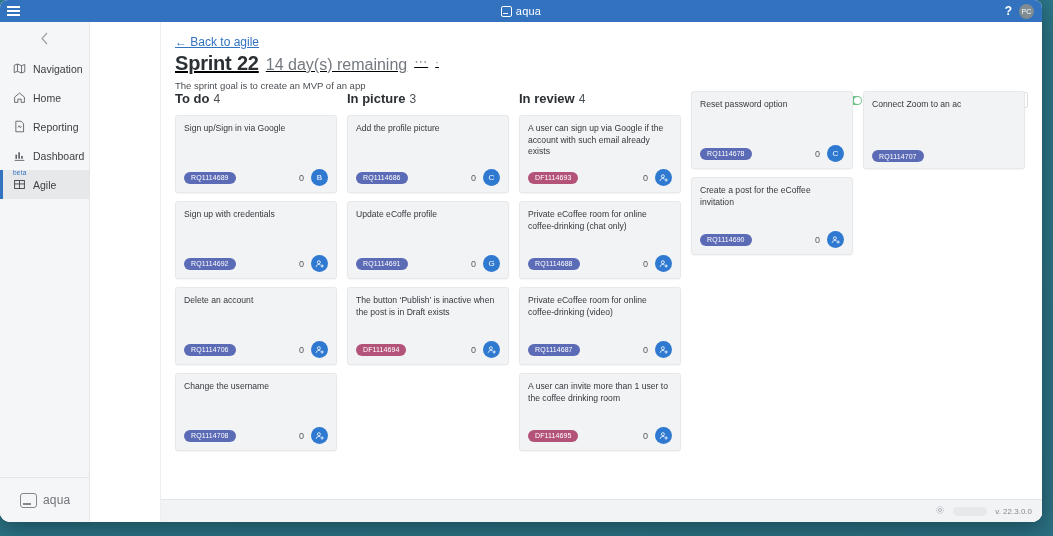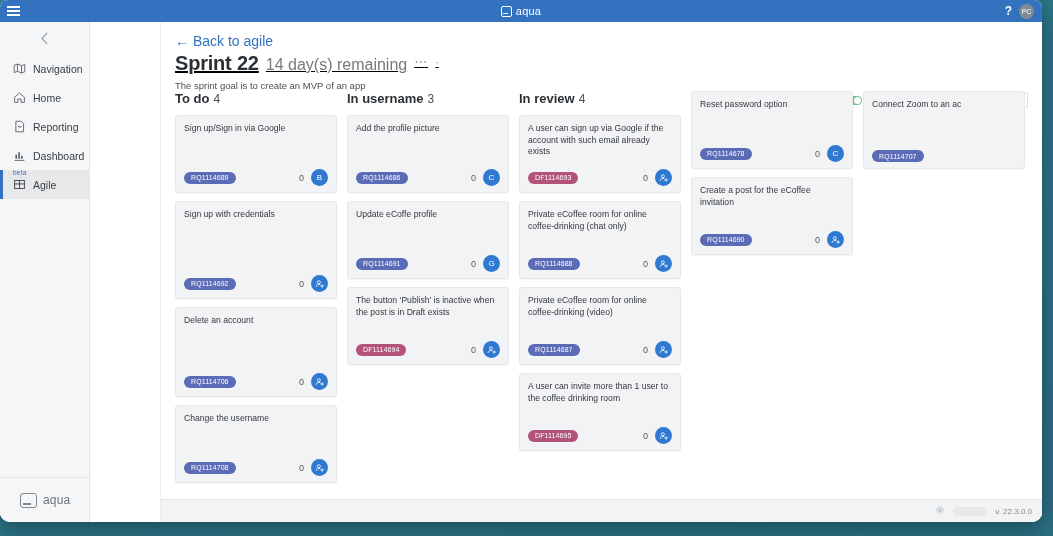--- a/index.html
+++ b/index.html
@@ -84,22 +84,22 @@
   }
   .aqua-mark::after{content:"";position:absolute;left:2px;bottom:1.5px;
     width:8px;height:1.7px;background:#83888d;}
   .aqua-word{font-size:12px;color:#6f7479;letter-spacing:.2px;}
   
   .rail{width:70px;flex:0 0 70px;background:#fff;border-right:1px solid #eceef0;}
   
   .main{flex:1;position:relative;background:#fff;display:flex;flex-direction:column;
         min-width:0;}
   .main-head{padding:10px 14px 0 14px;}
-  .back-link{color:#3272bf;font-size:14px;cursor:pointer;display:inline-block;
-             margin-bottom:3px;}
+  .back-link{color:#3272bf;font-size:12px;cursor:pointer;display:inline-block;
+             margin-bottom:3px;text-decoration:underline;}
   .title-row{display:flex;align-items:baseline;gap:7px;text-decoration:underline;}
   .sprint-title{font-size:20px;font-weight:bold;color:#2b3035;letter-spacing:-.2px;}
   .remaining{font-size:16px;color:#74797f;}
   .dots{font-size:13px;color:#8c9197;letter-spacing:1px;cursor:pointer;
         position:relative;top:-4px;}
   .dot-single{font-size:11px;color:#8c9197;cursor:pointer;position:relative;top:-4px;}
   .goal{font-size:9.5px;color:#4a4f54;margin-top:5px;}
   
   .toolbar{
     position:absolute;right:14px;top:70px;display:flex;align-items:center;gap:9px;
@@ -288,35 +288,35 @@
                   <span class="col-count">4</span>
                 </div>
                 <div class="card" style="height: 78px;">
                   <div class="card-title">Sign up/Sign in via Google</div>
                   <div class="card-foot">
                     <span class="badge rq">RQ1114689</span>
                     <span class="zero">0</span>
                     <span class="av">B</span>
                   </div>
                 </div>
-                <div class="card" style="height: 98px;">
+                <div class="card" style="height: 78px;">
                   <div class="card-title">Sign up with credentials</div>
                   <div class="card-foot">
                     <span class="badge rq">RQ1114692</span>
                     <span class="zero">0</span>
                     <span class="av">
                       <svg viewBox="0 0 16 16" fill="none" stroke="#fff" stroke-width="1.3">
                         <circle cx="6.2" cy="5.2" r="2.4"></circle>
                         <path d="M1.8 12.6c0-2.4 2-3.8 4.4-3.8 1 0 1.9.24 2.6.66"></path>
                         <path d="M11.4 9.2v4M9.4 11.2h4" stroke-linecap="round"></path>
                       </svg>
                     </span>
                   </div>
                 </div>
-                <div class="card" style="height: 90px;">
+                <div class="card" style="height: 78px;">
                   <div class="card-title">Delete an account</div>
                   <div class="card-foot">
                     <span class="badge rq">RQ1114706</span>
                     <span class="zero">0</span>
                     <span class="av">
                       <svg viewBox="0 0 16 16" fill="none" stroke="#fff" stroke-width="1.3">
                         <circle cx="6.2" cy="5.2" r="2.4"></circle>
                         <path d="M1.8 12.6c0-2.4 2-3.8 4.4-3.8 1 0 1.9.24 2.6.66"></path>
                         <path d="M11.4 9.2v4M9.4 11.2h4" stroke-linecap="round"></path>
                       </svg>
@@ -333,21 +333,21 @@
                         <circle cx="6.2" cy="5.2" r="2.4"></circle>
                         <path d="M1.8 12.6c0-2.4 2-3.8 4.4-3.8 1 0 1.9.24 2.6.66"></path>
                         <path d="M11.4 9.2v4M9.4 11.2h4" stroke-linecap="round"></path>
                       </svg>
                     </span>
                   </div>
                 </div>
               </div>
               <div class="col">
                 <div class="col-head">
-                  <span>In username</span>
+                  <span>In picture</span>
                   <span class="col-count">3</span>
                 </div>
                 <div class="card" style="height: 78px;">
                   <div class="card-title">Add the profile picture</div>
                   <div class="card-foot">
                     <span class="badge rq">RQ1114686</span>
                     <span class="zero">0</span>
                     <span class="av">C</span>
                   </div>
                 </div>

